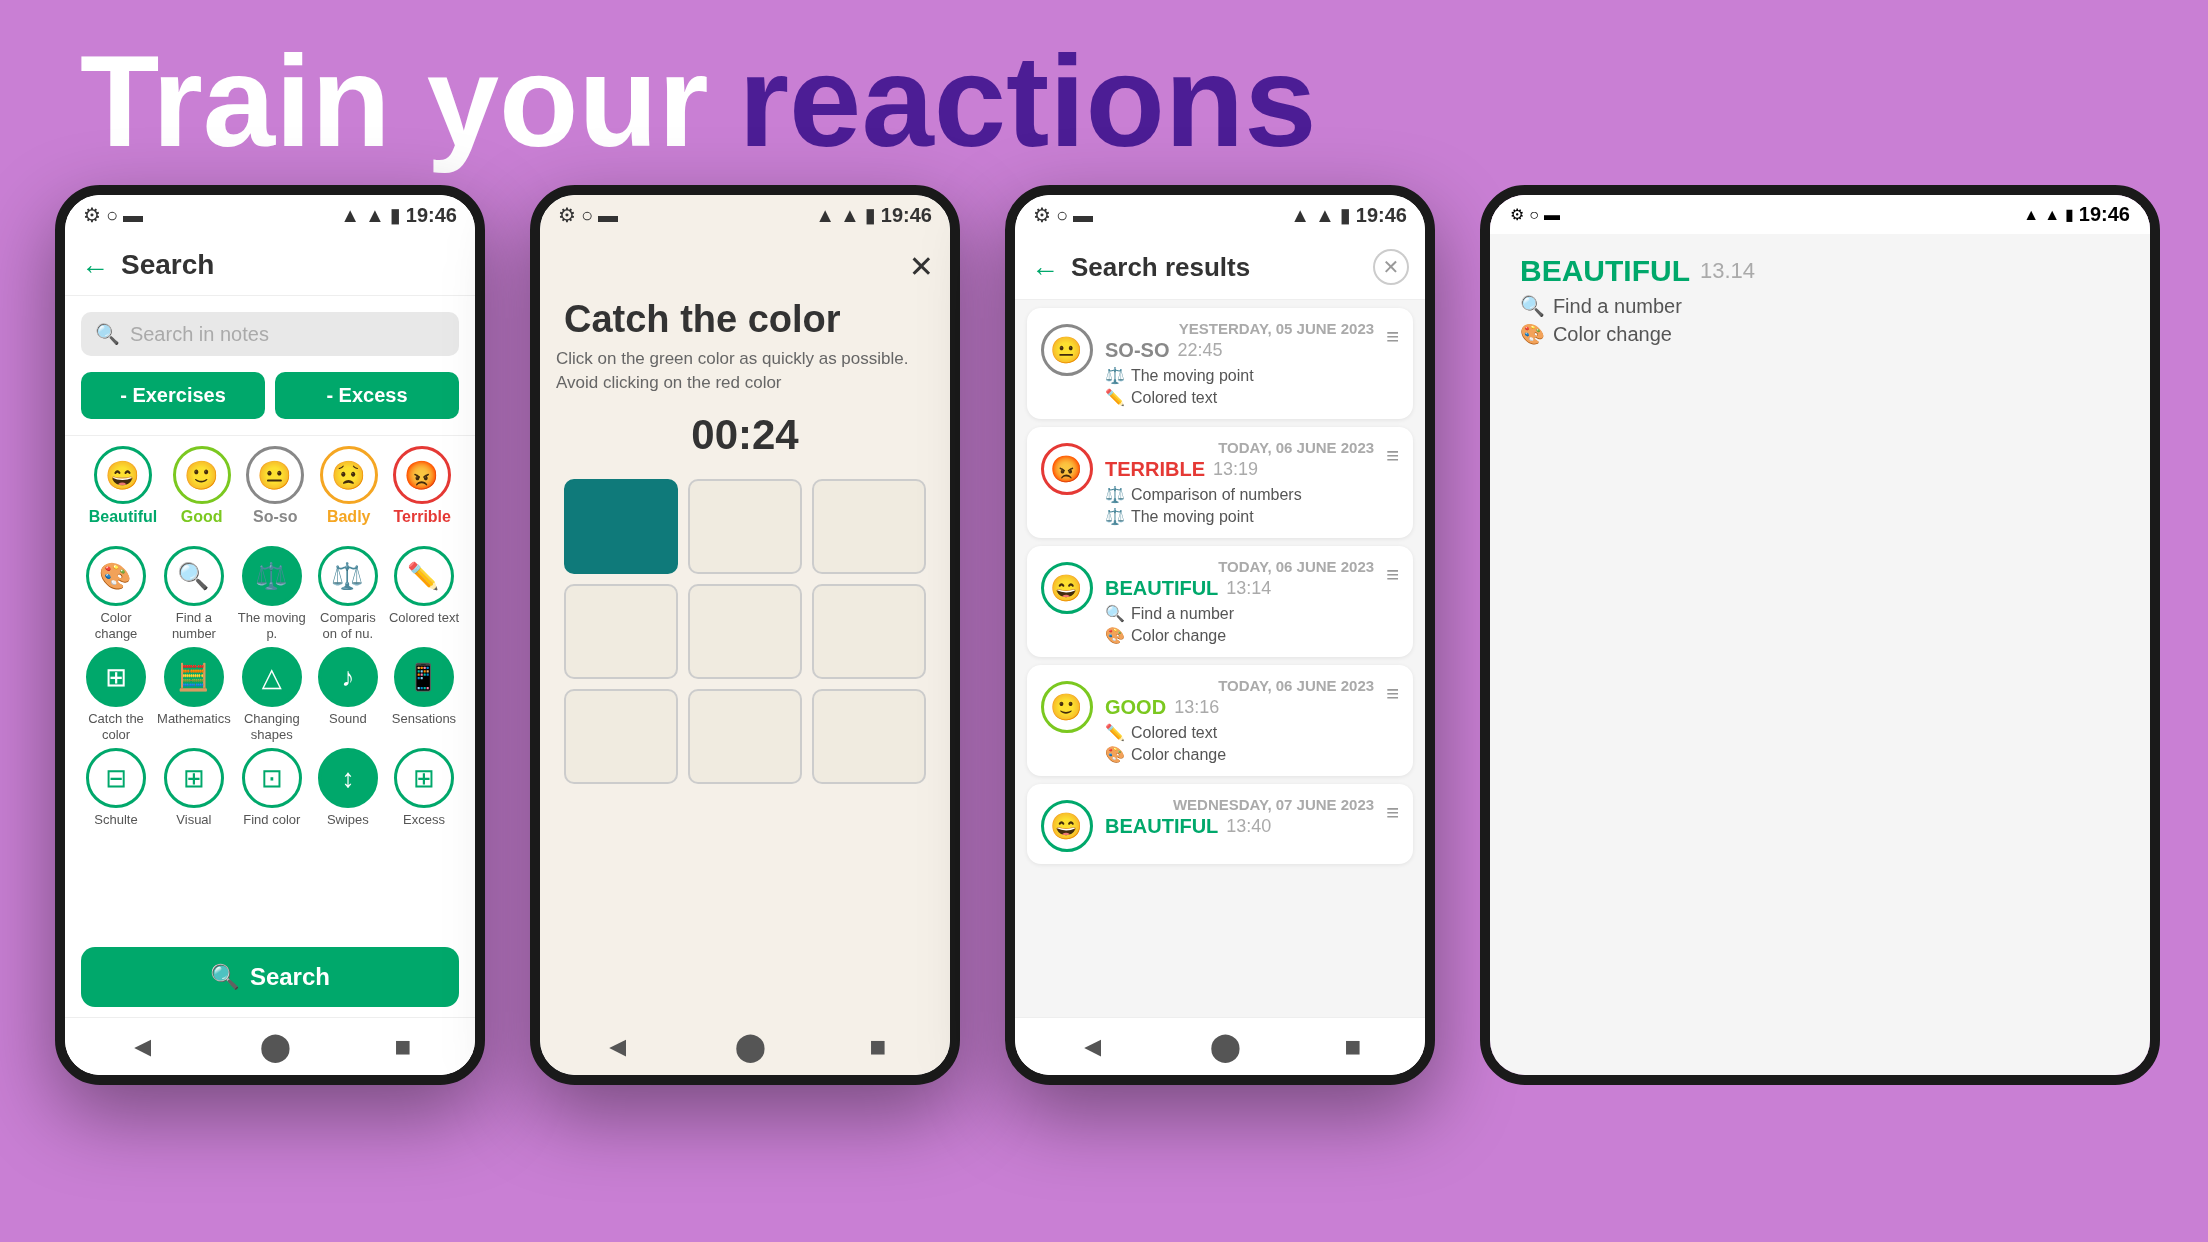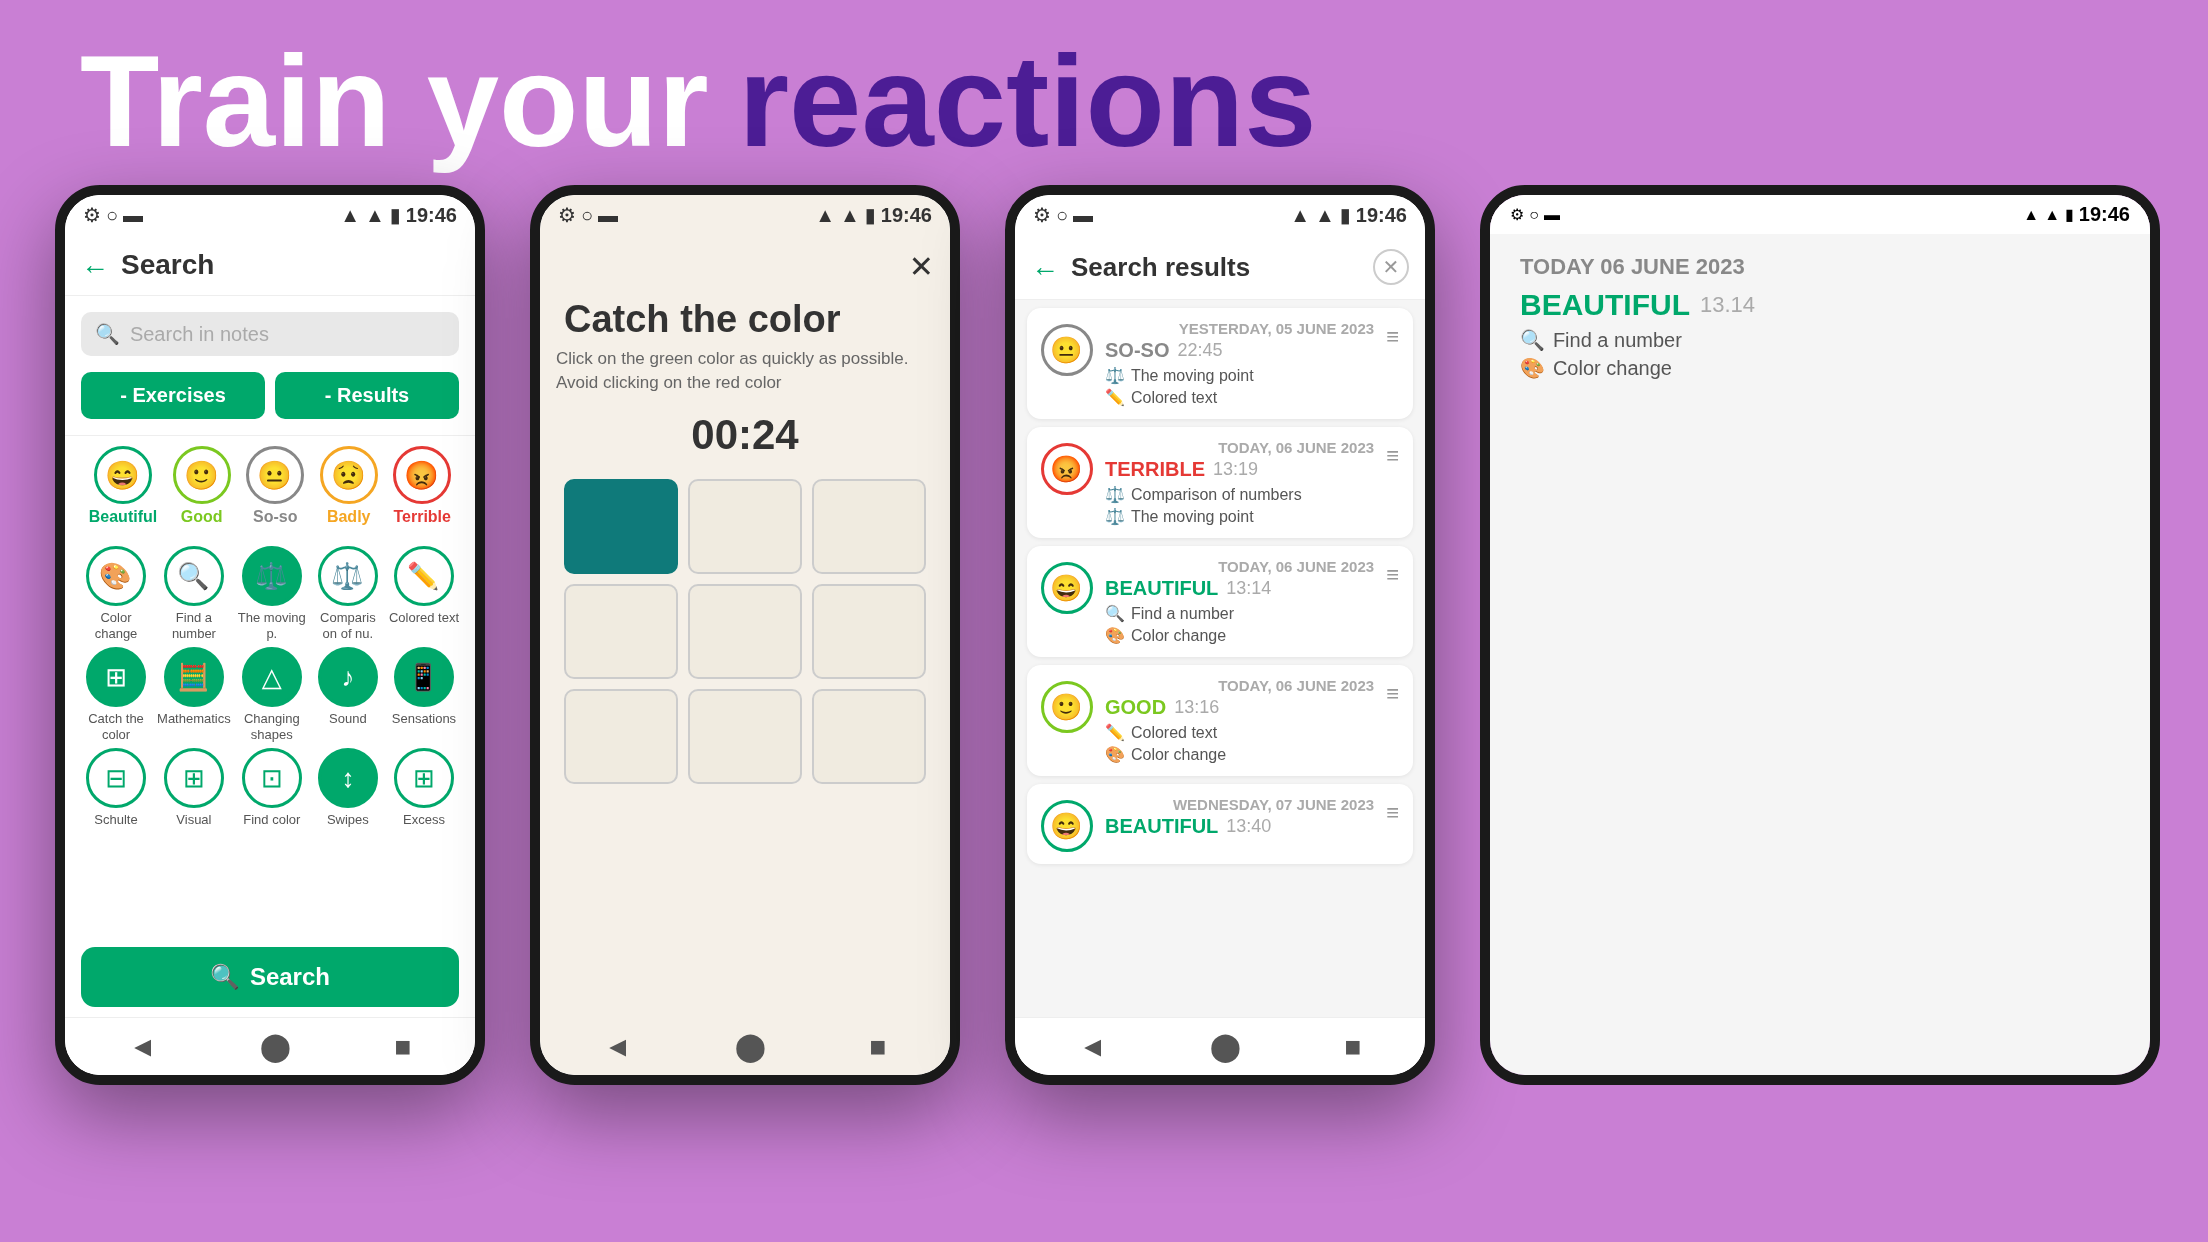--- a/index.html
+++ b/index.html
@@ -437,21 +437,21 @@
       <span class="header-title">Search</span>
     </div>
 
     <div class="search-box">
       <span class="search-icon-sm">🔍</span>
       <span class="search-placeholder">Search in notes</span>
     </div>
 
     <div class="filter-buttons">
       <button class="filter-btn">- Exercises</button>
-      <button class="filter-btn">- Results</button>
+      <button class="filter-btn">- Excess</button>
     </div>
 
     <div class="mood-row">
       <div class="mood-item">
         <div class="mood-circle border-beautiful" style="border-color:#00a86b">😄</div>
         <span class="mood-label beautiful">Beautiful</span>
       </div>
       <div class="mood-item">
         <div class="mood-circle" style="border-color:#7bc820">🙂</div>
         <span class="mood-label good">Good</span>
@@ -726,21 +726,20 @@
         <span>▬</span>
       </div>
       <div class="status-icons">
         <span>▲</span>
         <span>▲</span>
         <span>▮</span>
         <span class="status-time">19:46</span>
       </div>
     </div>
     <div class="screenshot-panel-inner">
-      <div class="sp-date">TODAY 06 JUNE 2023</div>
       <div class="sp-mood-row">
         <span class="sp-mood beautiful">BEAUTIFUL</span>
         <span class="sp-time">13.14</span>
       </div>
       <div class="sp-ex-row">
         <span>🔍</span>
         <span>Find a number</span>
       </div>
       <div class="sp-ex-row">
         <span>🎨</span>

